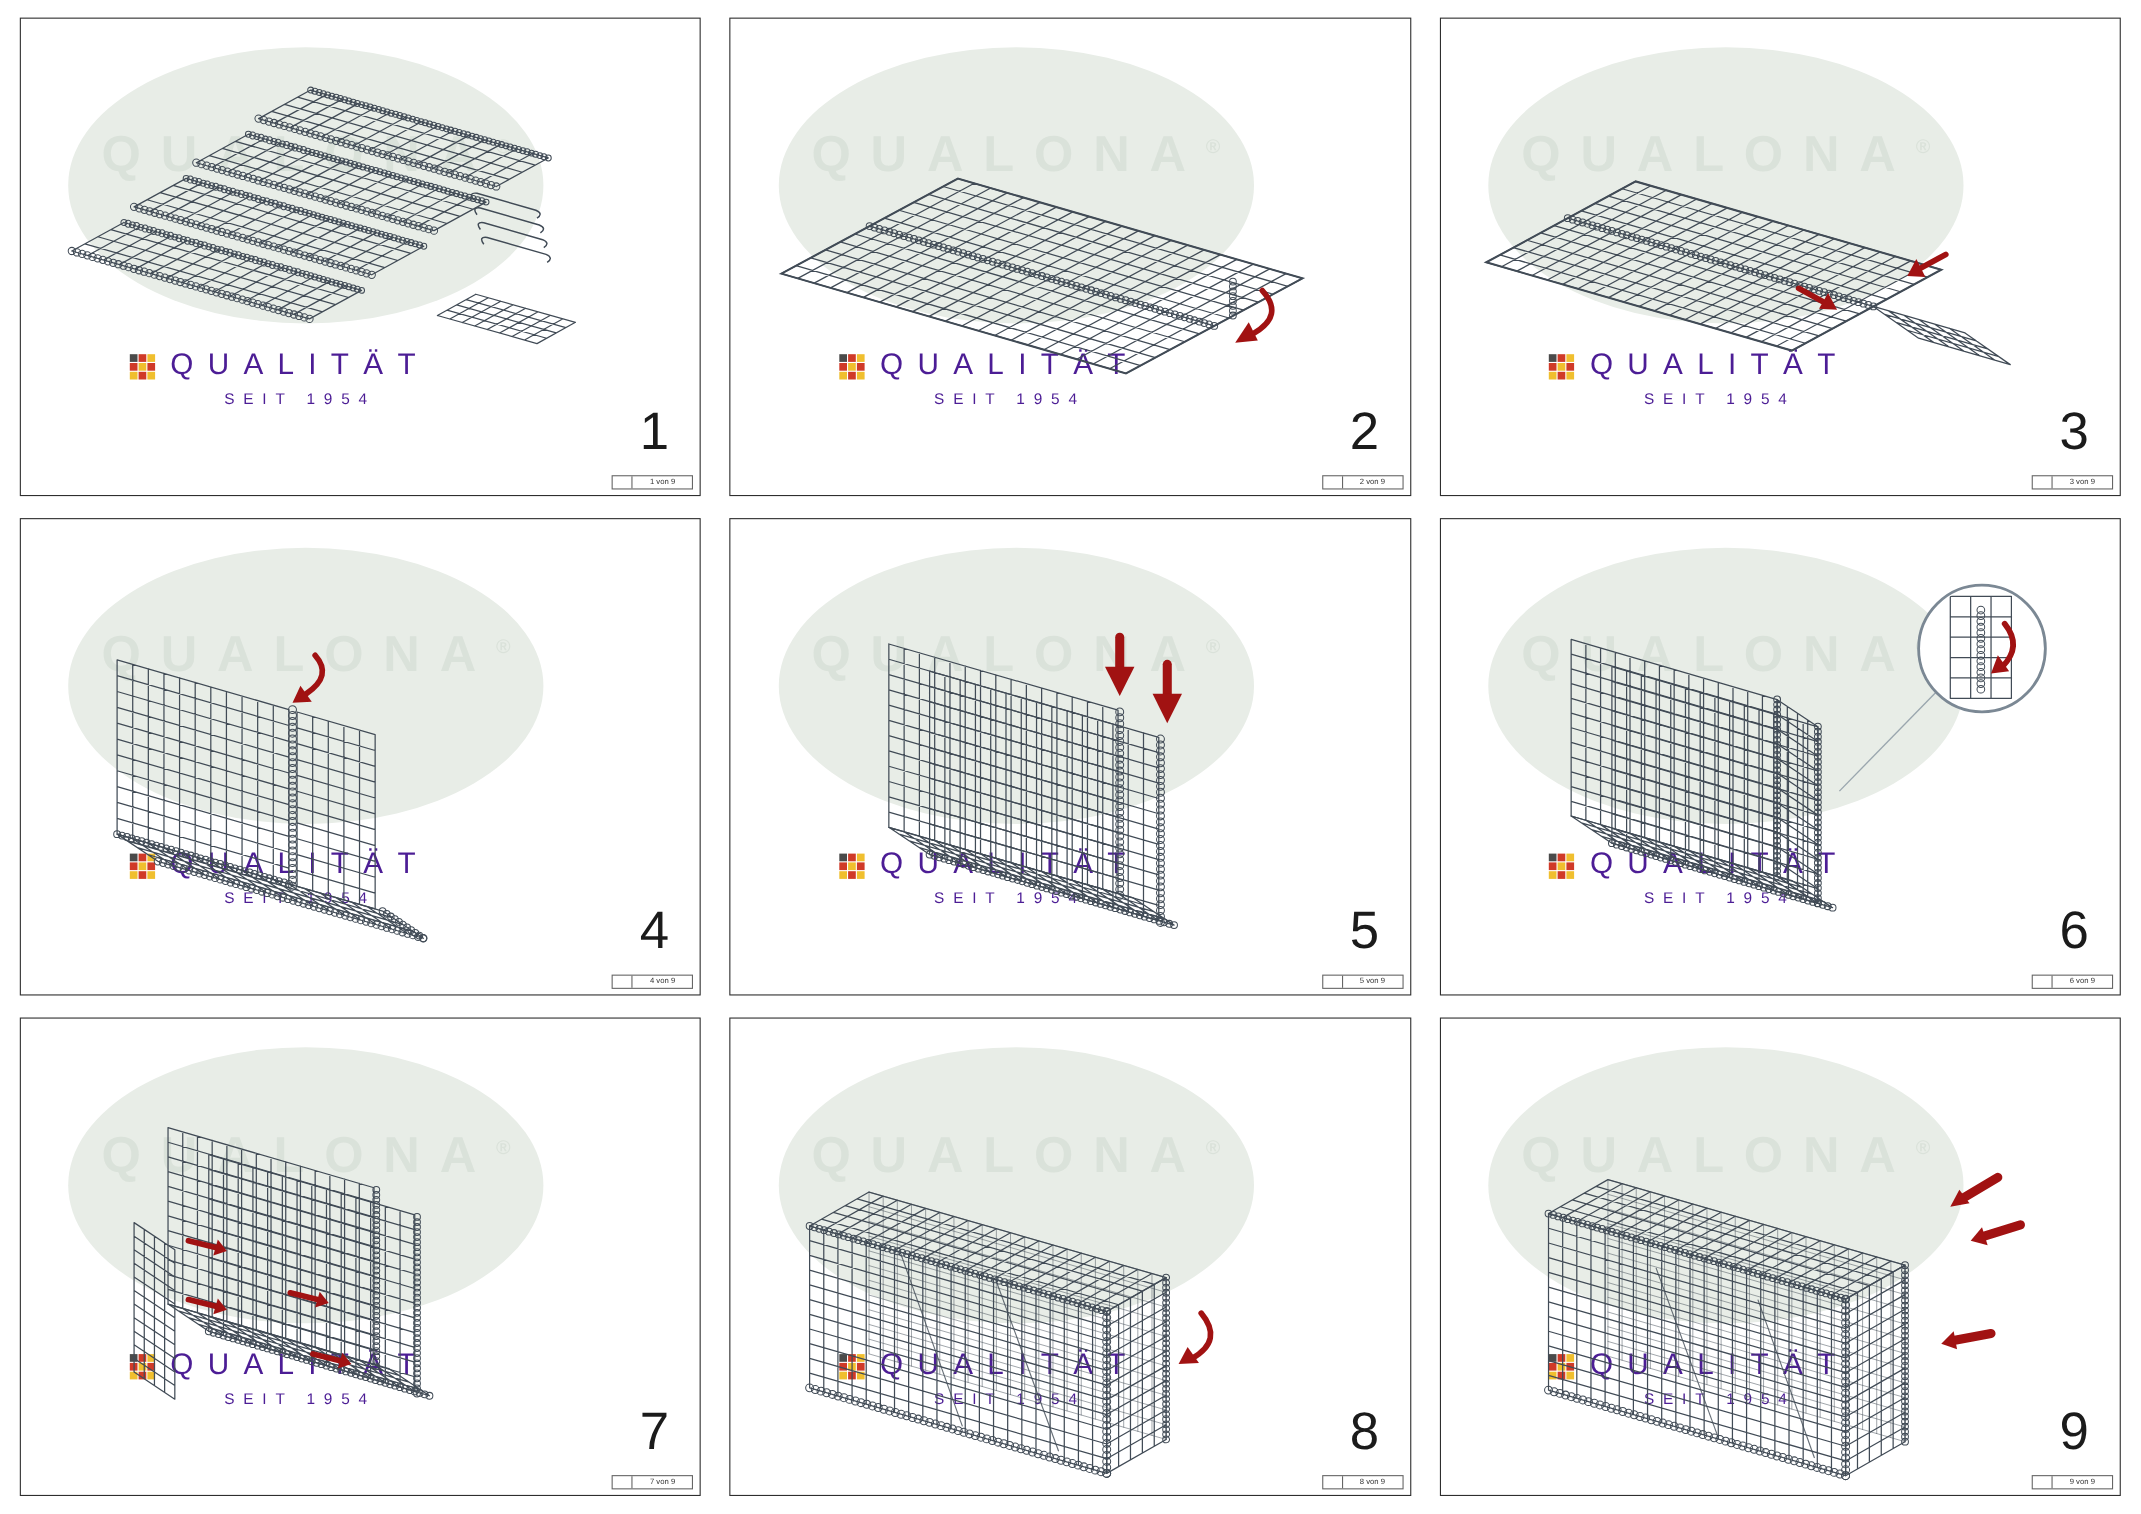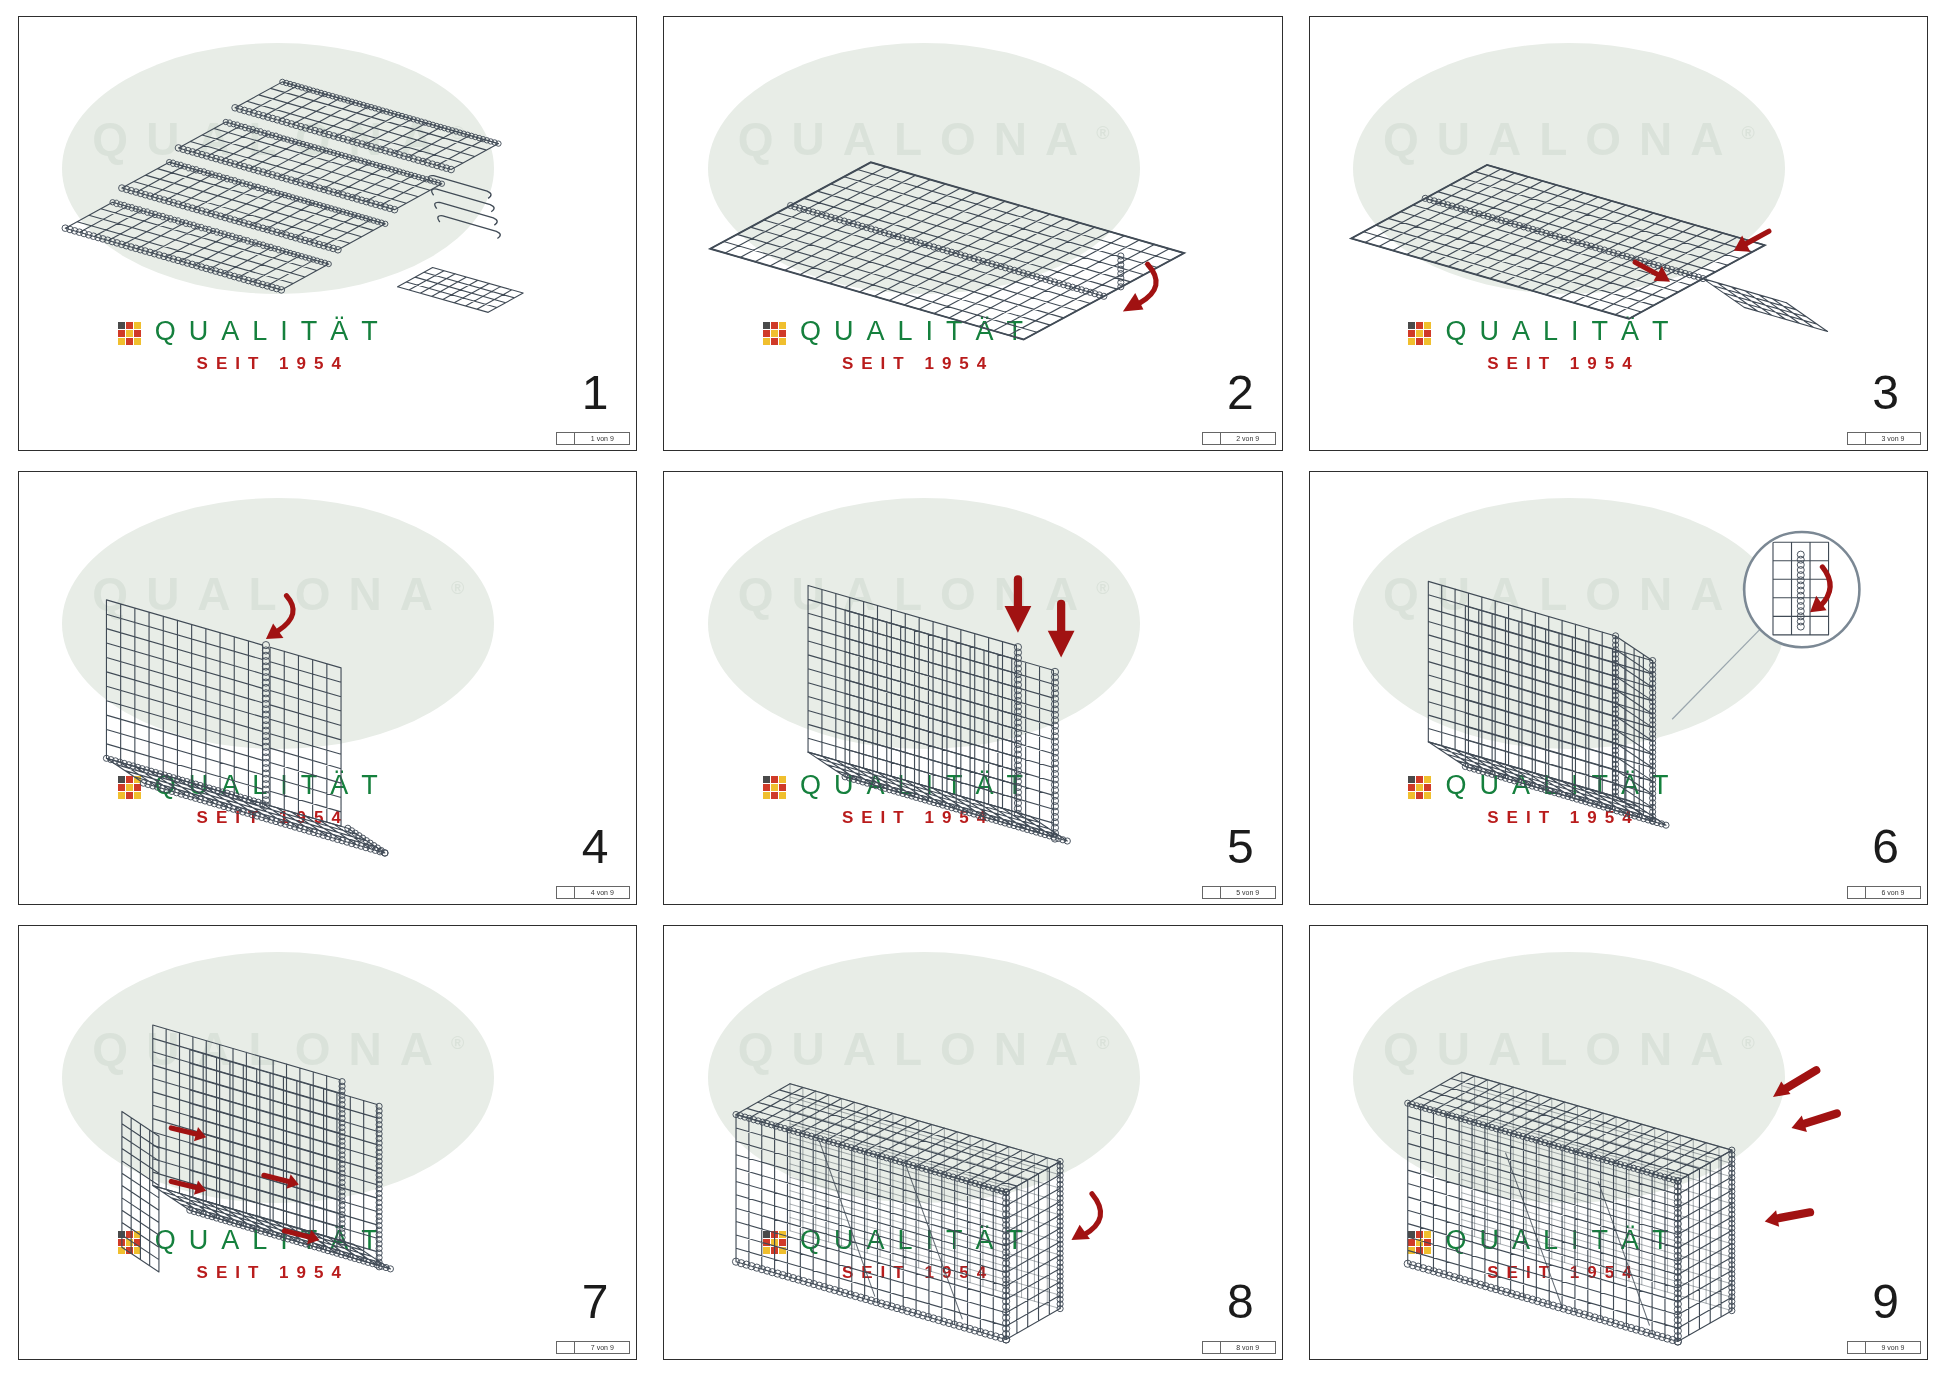--- a/index.html
+++ b/index.html
@@ -8,22 +8,22 @@
   .sheet{width:100%;height:100%;padding:16px 18px;display:grid;
          grid-template-columns:repeat(3,1fr);grid-template-rows:repeat(3,1fr);gap:20px 26px}
   .panel{position:relative;background:#fff;border:1.5px solid #2e2e2e;overflow:hidden}
   .wm-ellipse{position:absolute;left:7%;top:6%;width:70%;height:58%;
               background:var(--ellipse,#e8ede7);border-radius:50%}
   .wm-logo{position:absolute;left:8%;top:22%;width:68%;text-align:center;
            font-size:46px;font-weight:600;letter-spacing:18px;color:#d2dbd2;opacity:.6;white-space:nowrap}
   .wm-reg{font-size:18px;vertical-align:super;letter-spacing:0}
   .wm-text{position:absolute;left:16%;top:69%;display:flex;align-items:flex-start;gap:14px;color:var(--wmtext,#d8d8d8)}
   .wm-lines{display:flex;flex-direction:column;align-items:center}
-  .wm-q{font-size:27px;letter-spacing:13px;color:#15803d;font-weight:500;white-space:nowrap}
-  .wm-s{font-size:17px;letter-spacing:8px;color:#b91c1c;font-weight:bold;margin-top:7px;white-space:nowrap}
+  .wm-q{font-size:27px;letter-spacing:13px;color:#4c1d95;font-weight:500;white-space:nowrap}
+  .wm-s{font-size:14px;letter-spacing:8px;color:#4c1d95;font-weight:normal;margin-top:7px;white-space:nowrap}
   .flag{display:grid;grid-template-columns:repeat(3,7px);grid-auto-rows:7px;gap:1px;margin-top:6px}
   .flag span{display:block}
   .flag span:nth-child(1){background:#4a4a4a}
   .flag span:nth-child(2){background:#d03a28}
   .flag span:nth-child(3){background:#f0bf2e}
   .flag span:nth-child(4){background:#d03a28}
   .flag span:nth-child(5){background:#f0bf2e}
   .flag span:nth-child(6){background:#d03a28}
   .flag span:nth-child(7){background:#f0bf2e}
   .flag span:nth-child(8){background:#d03a28}

